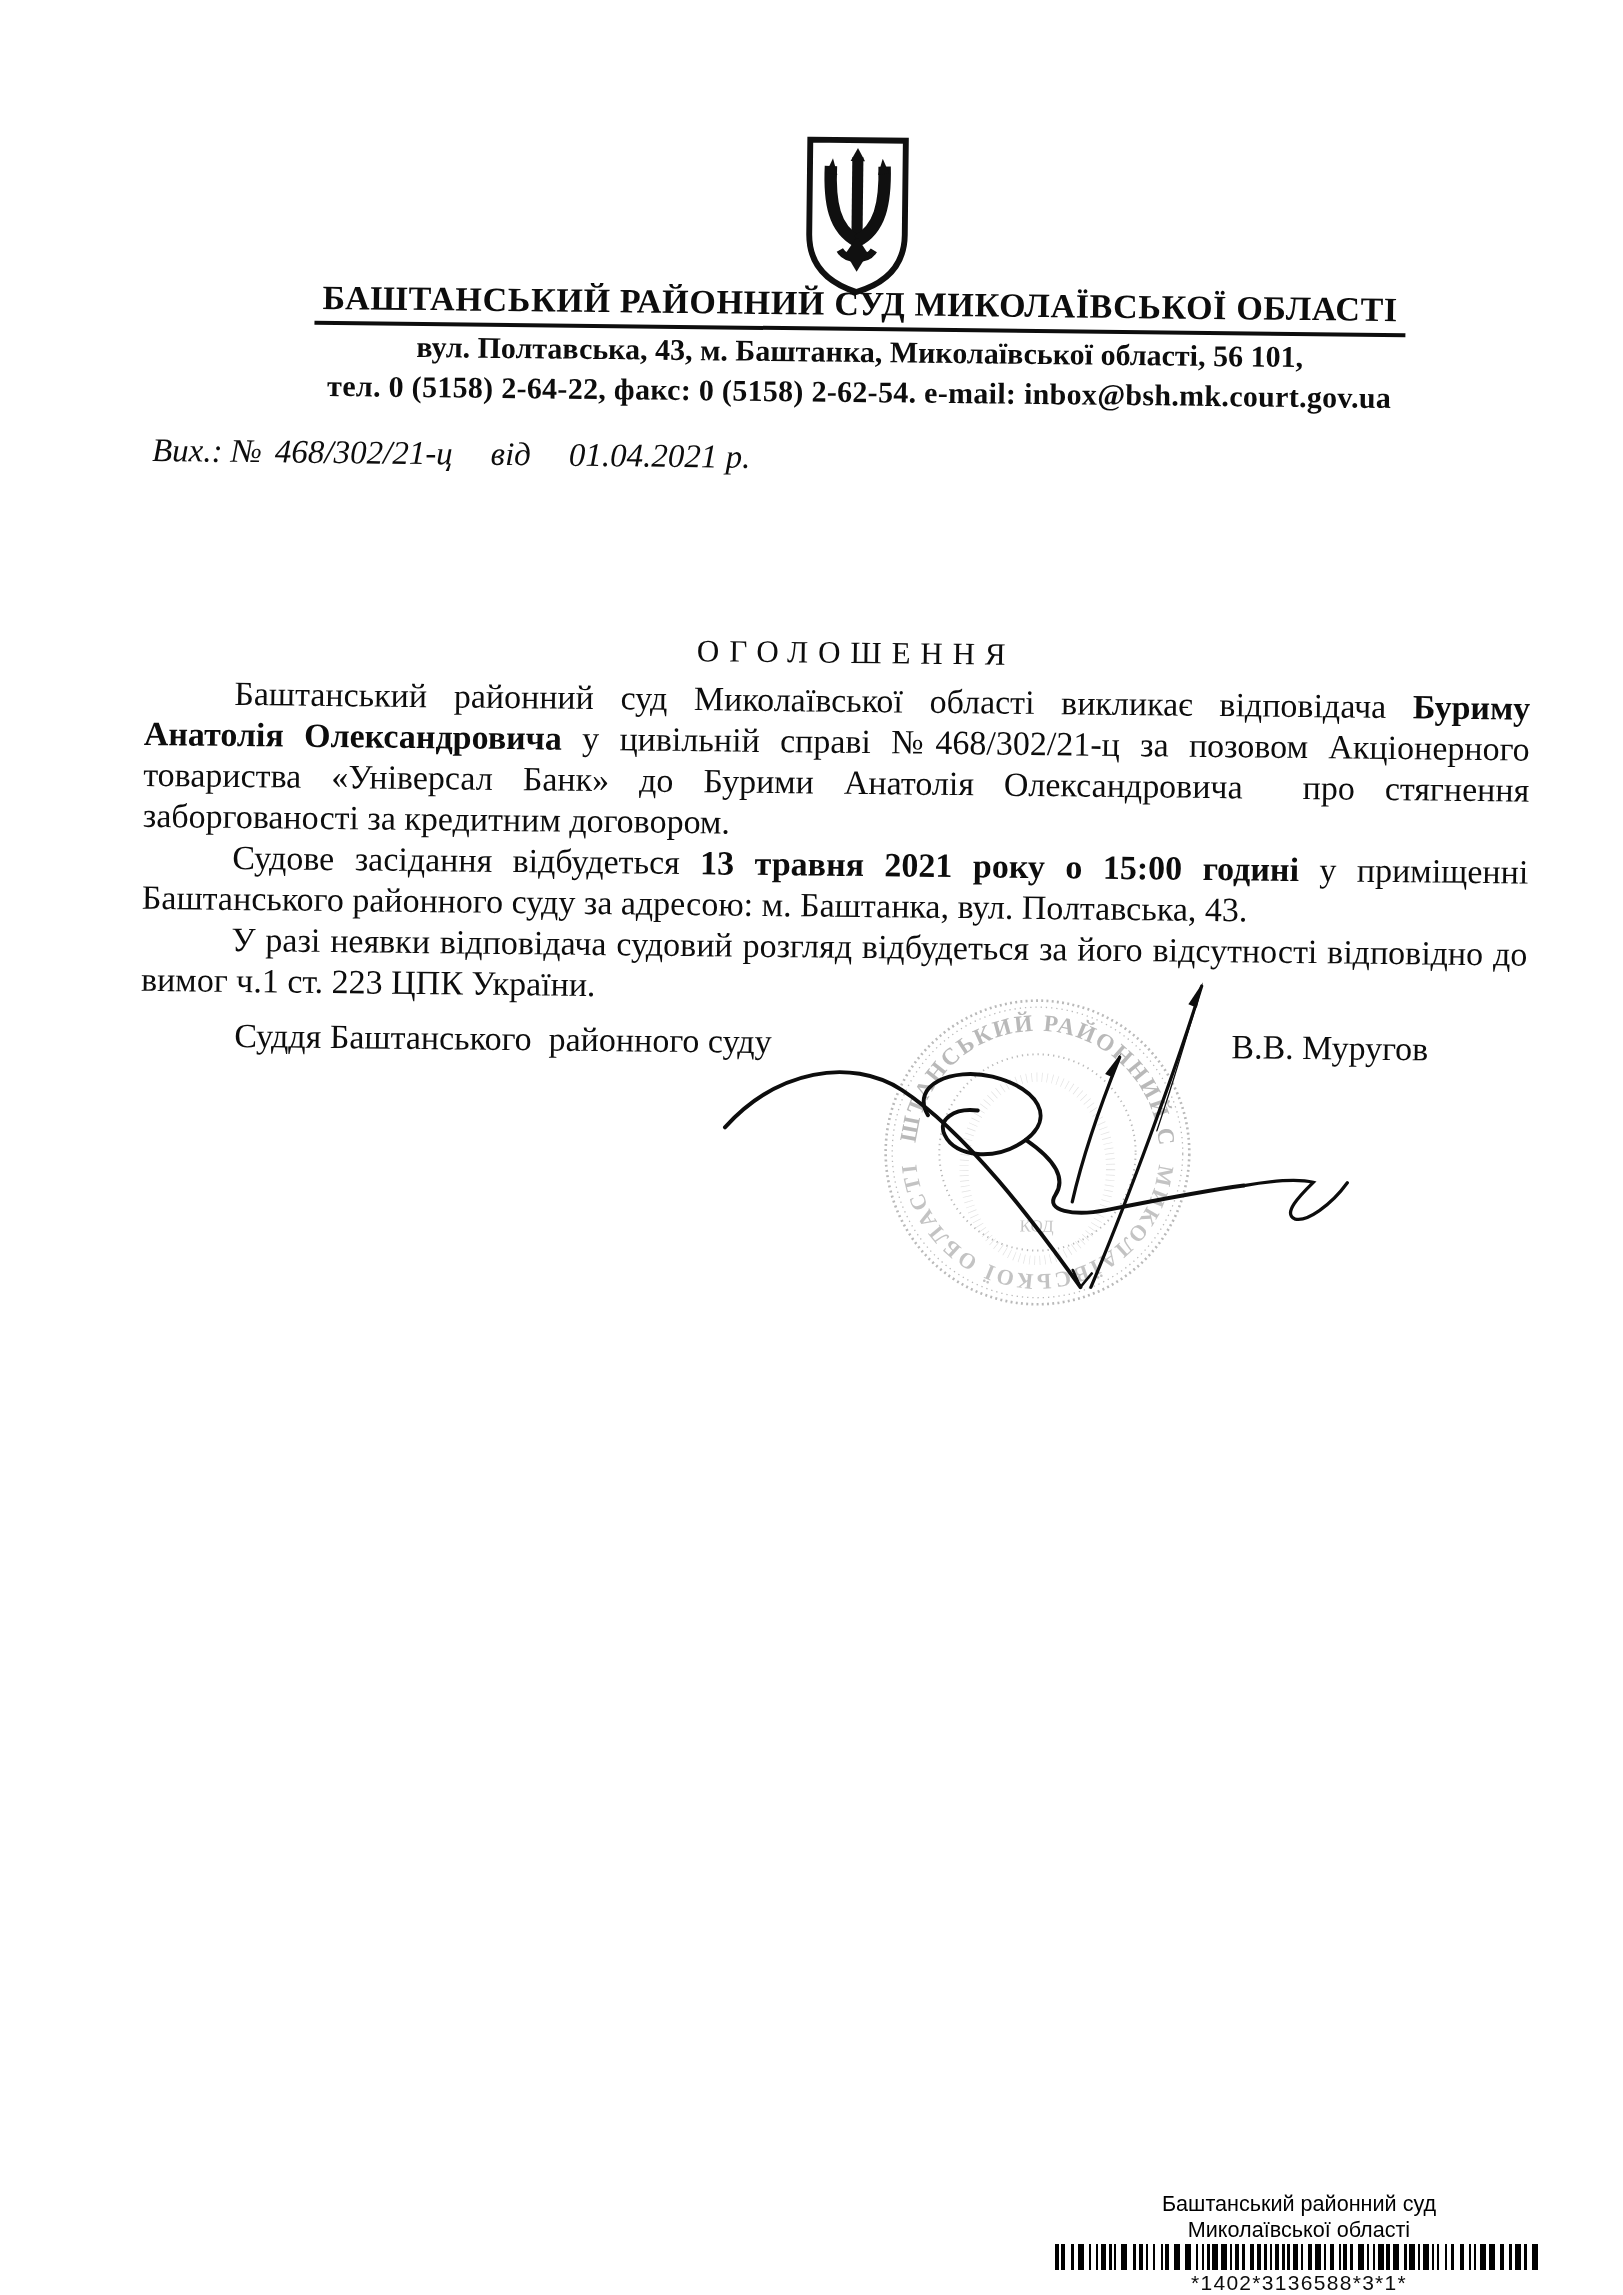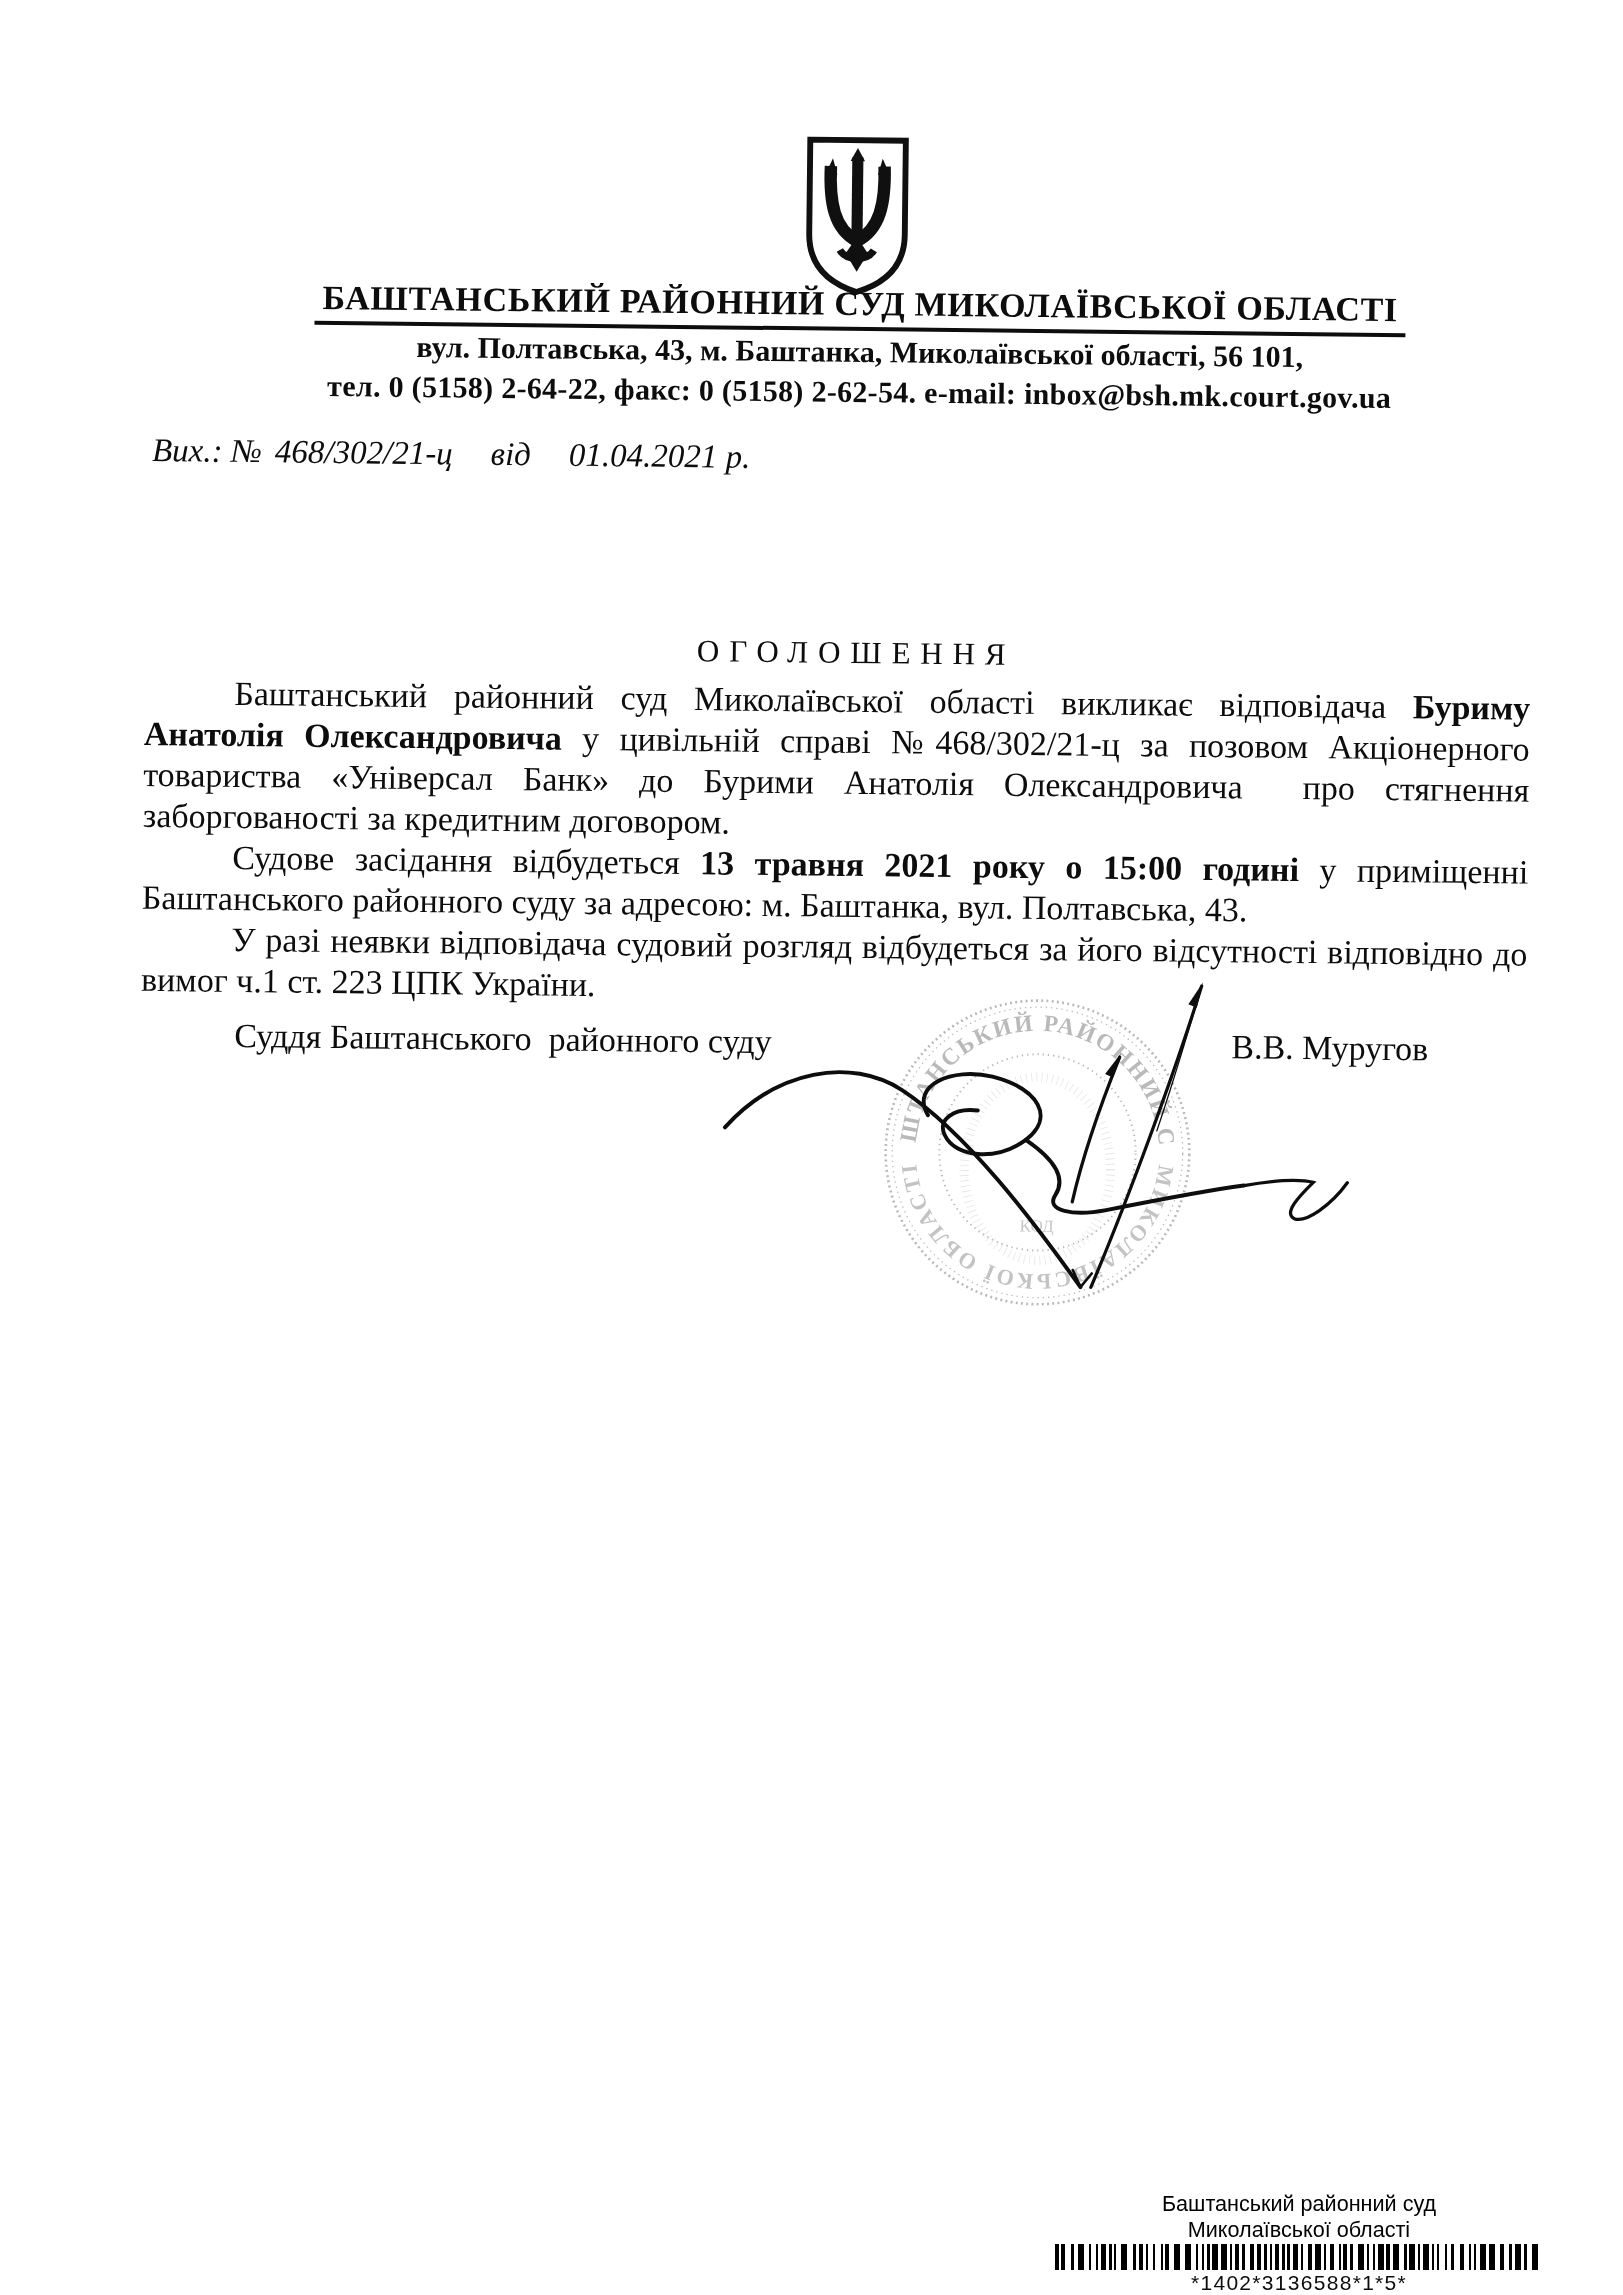--- a/index.html
+++ b/index.html
@@ -119,17 +119,17 @@
         <path d="M 666 202 l -24 32 l 12 5 Z"></path>
       </g>
     </svg>
 
   </div>
 
   <div class="footer">
     <div class="f-line">Баштанський районний суд</div>
     <div class="f-line">Миколаївської області</div>
     <div class="barcode"><span style="width:3.9px;margin-right:2.6px"></span><span style="width:3.9px;margin-right:5.2px"></span><span style="width:3.9px;margin-right:3.3px"></span><span style="width:5.9px;margin-right:5.2px"></span><span style="width:2px;margin-right:5.2px"></span><span style="width:2px;margin-right:2.6px"></span><span style="width:5.9px;margin-right:2.6px"></span><span style="width:2.6px;margin-right:2.6px"></span><span style="width:2px;margin-right:5.2px"></span><span style="width:5.9px;margin-right:5.2px"></span><span style="width:3.9px;margin-right:2.6px"></span><span style="width:3.9px;margin-right:3.3px"></span><span style="width:2px;margin-right:5.2px"></span><span style="width:2px;margin-right:5.2px"></span><span style="width:2px;margin-right:2.6px"></span><span style="width:3.9px;margin-right:5.2px"></span><span style="width:5.9px;margin-right:5.2px"></span><span style="width:5.9px;margin-right:5.2px"></span><span style="width:2px;margin-right:3.3px"></span><span style="width:2px;margin-right:3.3px"></span><span style="width:2.6px;margin-right:2.6px"></span><span style="width:5.9px;margin-right:2.6px"></span><span style="width:5.9px;margin-right:3.3px"></span><span style="width:2px;margin-right:3.3px"></span><span style="width:3.9px;margin-right:3.3px"></span><span style="width:2.6px;margin-right:5.2px"></span><span style="width:3.9px;margin-right:3.3px"></span><span style="width:3.9px;margin-right:3.3px"></span><span style="width:2.6px;margin-right:3.3px"></span><span style="width:2px;margin-right:2.6px"></span><span style="width:3.9px;margin-right:3.3px"></span><span style="width:2.6px;margin-right:2.6px"></span><span style="width:2.6px;margin-right:2.6px"></span><span style="width:5.9px;margin-right:2.6px"></span><span style="width:2px;margin-right:5.2px"></span><span style="width:3.9px;margin-right:3.3px"></span><span style="width:5.9px;margin-right:2.6px"></span><span style="width:2.6px;margin-right:3.3px"></span><span style="width:3.9px;margin-right:5.2px"></span><span style="width:2px;margin-right:2.6px"></span><span style="width:3.9px;margin-right:2.6px"></span><span style="width:2.6px;margin-right:5.2px"></span><span style="width:5.9px;margin-right:3.3px"></span><span style="width:2.6px;margin-right:3.3px"></span><span style="width:2.6px;margin-right:2.6px"></span><span style="width:5.9px;margin-right:2.6px"></span><span style="width:3.9px;margin-right:2.6px"></span><span style="width:5.9px;margin-right:5.2px"></span><span style="width:2.6px;margin-right:2.6px"></span><span style="width:5.9px;margin-right:2.6px"></span><span style="width:2px;margin-right:3.3px"></span><span style="width:5.9px;margin-right:3.3px"></span><span style="width:2px;margin-right:3.3px"></span><span style="width:2px;margin-right:5.2px"></span><span style="width:2.6px;margin-right:3.3px"></span><span style="width:3.9px;margin-right:5.2px"></span><span style="width:3.9px;margin-right:5.2px"></span><span style="width:2.6px;margin-right:2.6px"></span><span style="width:2.6px;margin-right:3.3px"></span><span style="width:5.9px;margin-right:3.3px"></span><span style="width:5.9px;margin-right:5.2px"></span><span style="width:3.9px;margin-right:5.2px"></span><span style="width:2.6px;margin-right:3.3px"></span><span style="width:5.9px;margin-right:3.3px"></span><span style="width:2.6px;margin-right:5.2px"></span><span style="width:5.9px;margin-right:5.2px"></span></div>
-    <div class="f-num">*1402*3136588*1*5*</div>
+    <div class="f-num">*1402*3136588*3*1*</div>
   </div>
 
 </div>
 
 
 </body></html>

